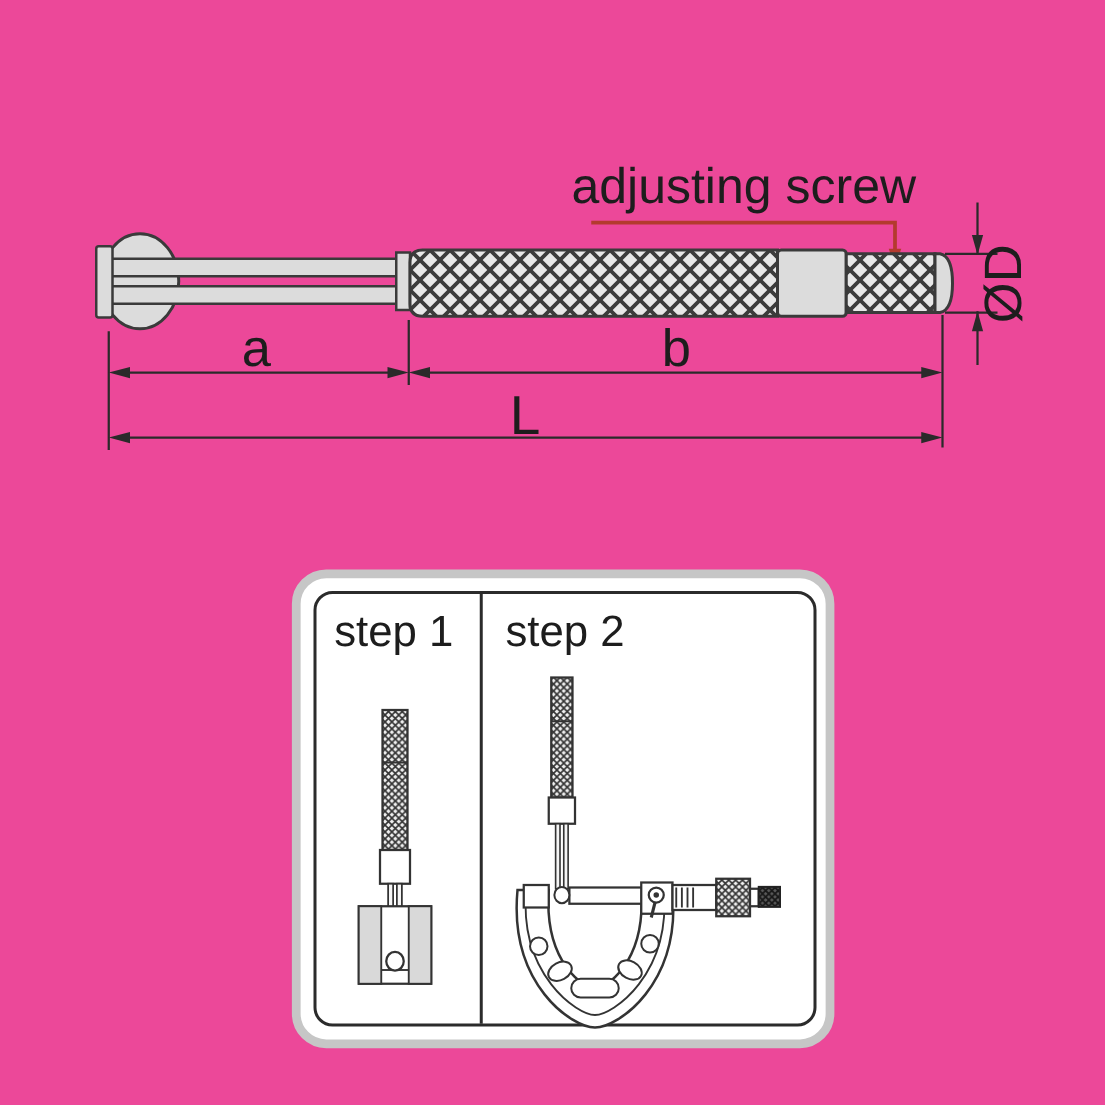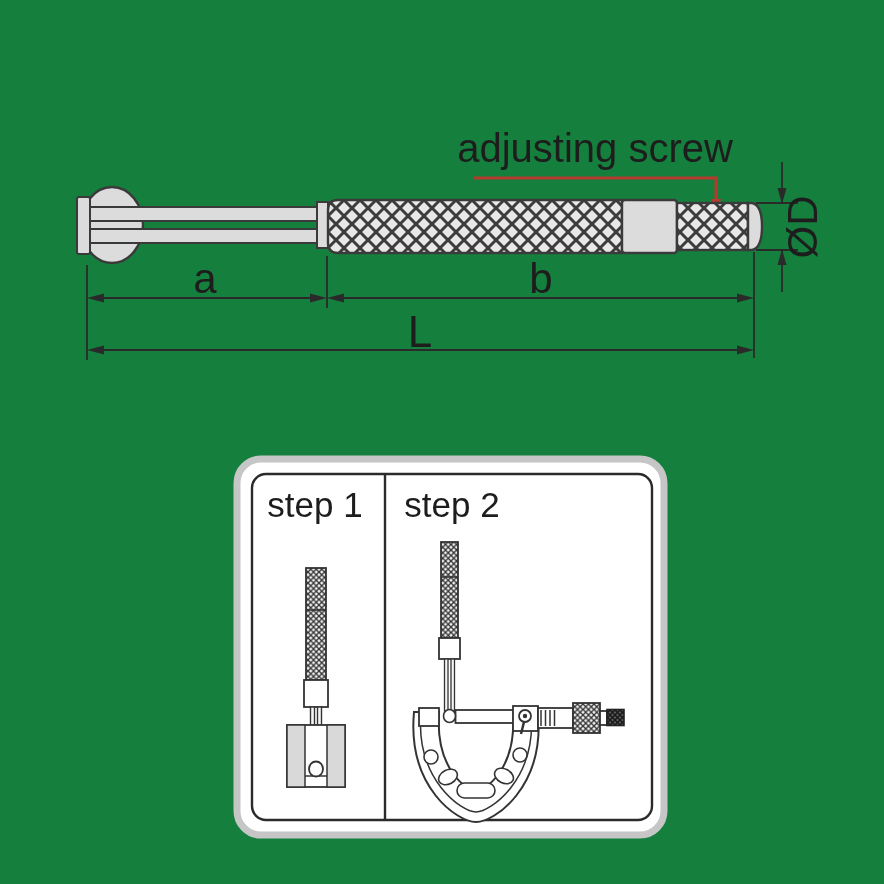--- a/index.html
+++ b/index.html
@@ -4,21 +4,21 @@
 <style>
   html, body {
     margin: 0;
     padding: 0;
     background: #ffffff;
   }
   .page {
     position: relative;
     width: 884px;
     height: 884px;
-    background: #15803d;
+    background: #ec4899;
     font-family: "Liberation Sans", "DejaVu Sans", sans-serif;
   }
   svg text {
     font-family: "Liberation Sans", "DejaVu Sans", sans-serif;
     fill: #1d1d1d;
   }
   .dim-line {
     stroke: #2a2a2a;
     stroke-width: 1.8;
     fill: none;

